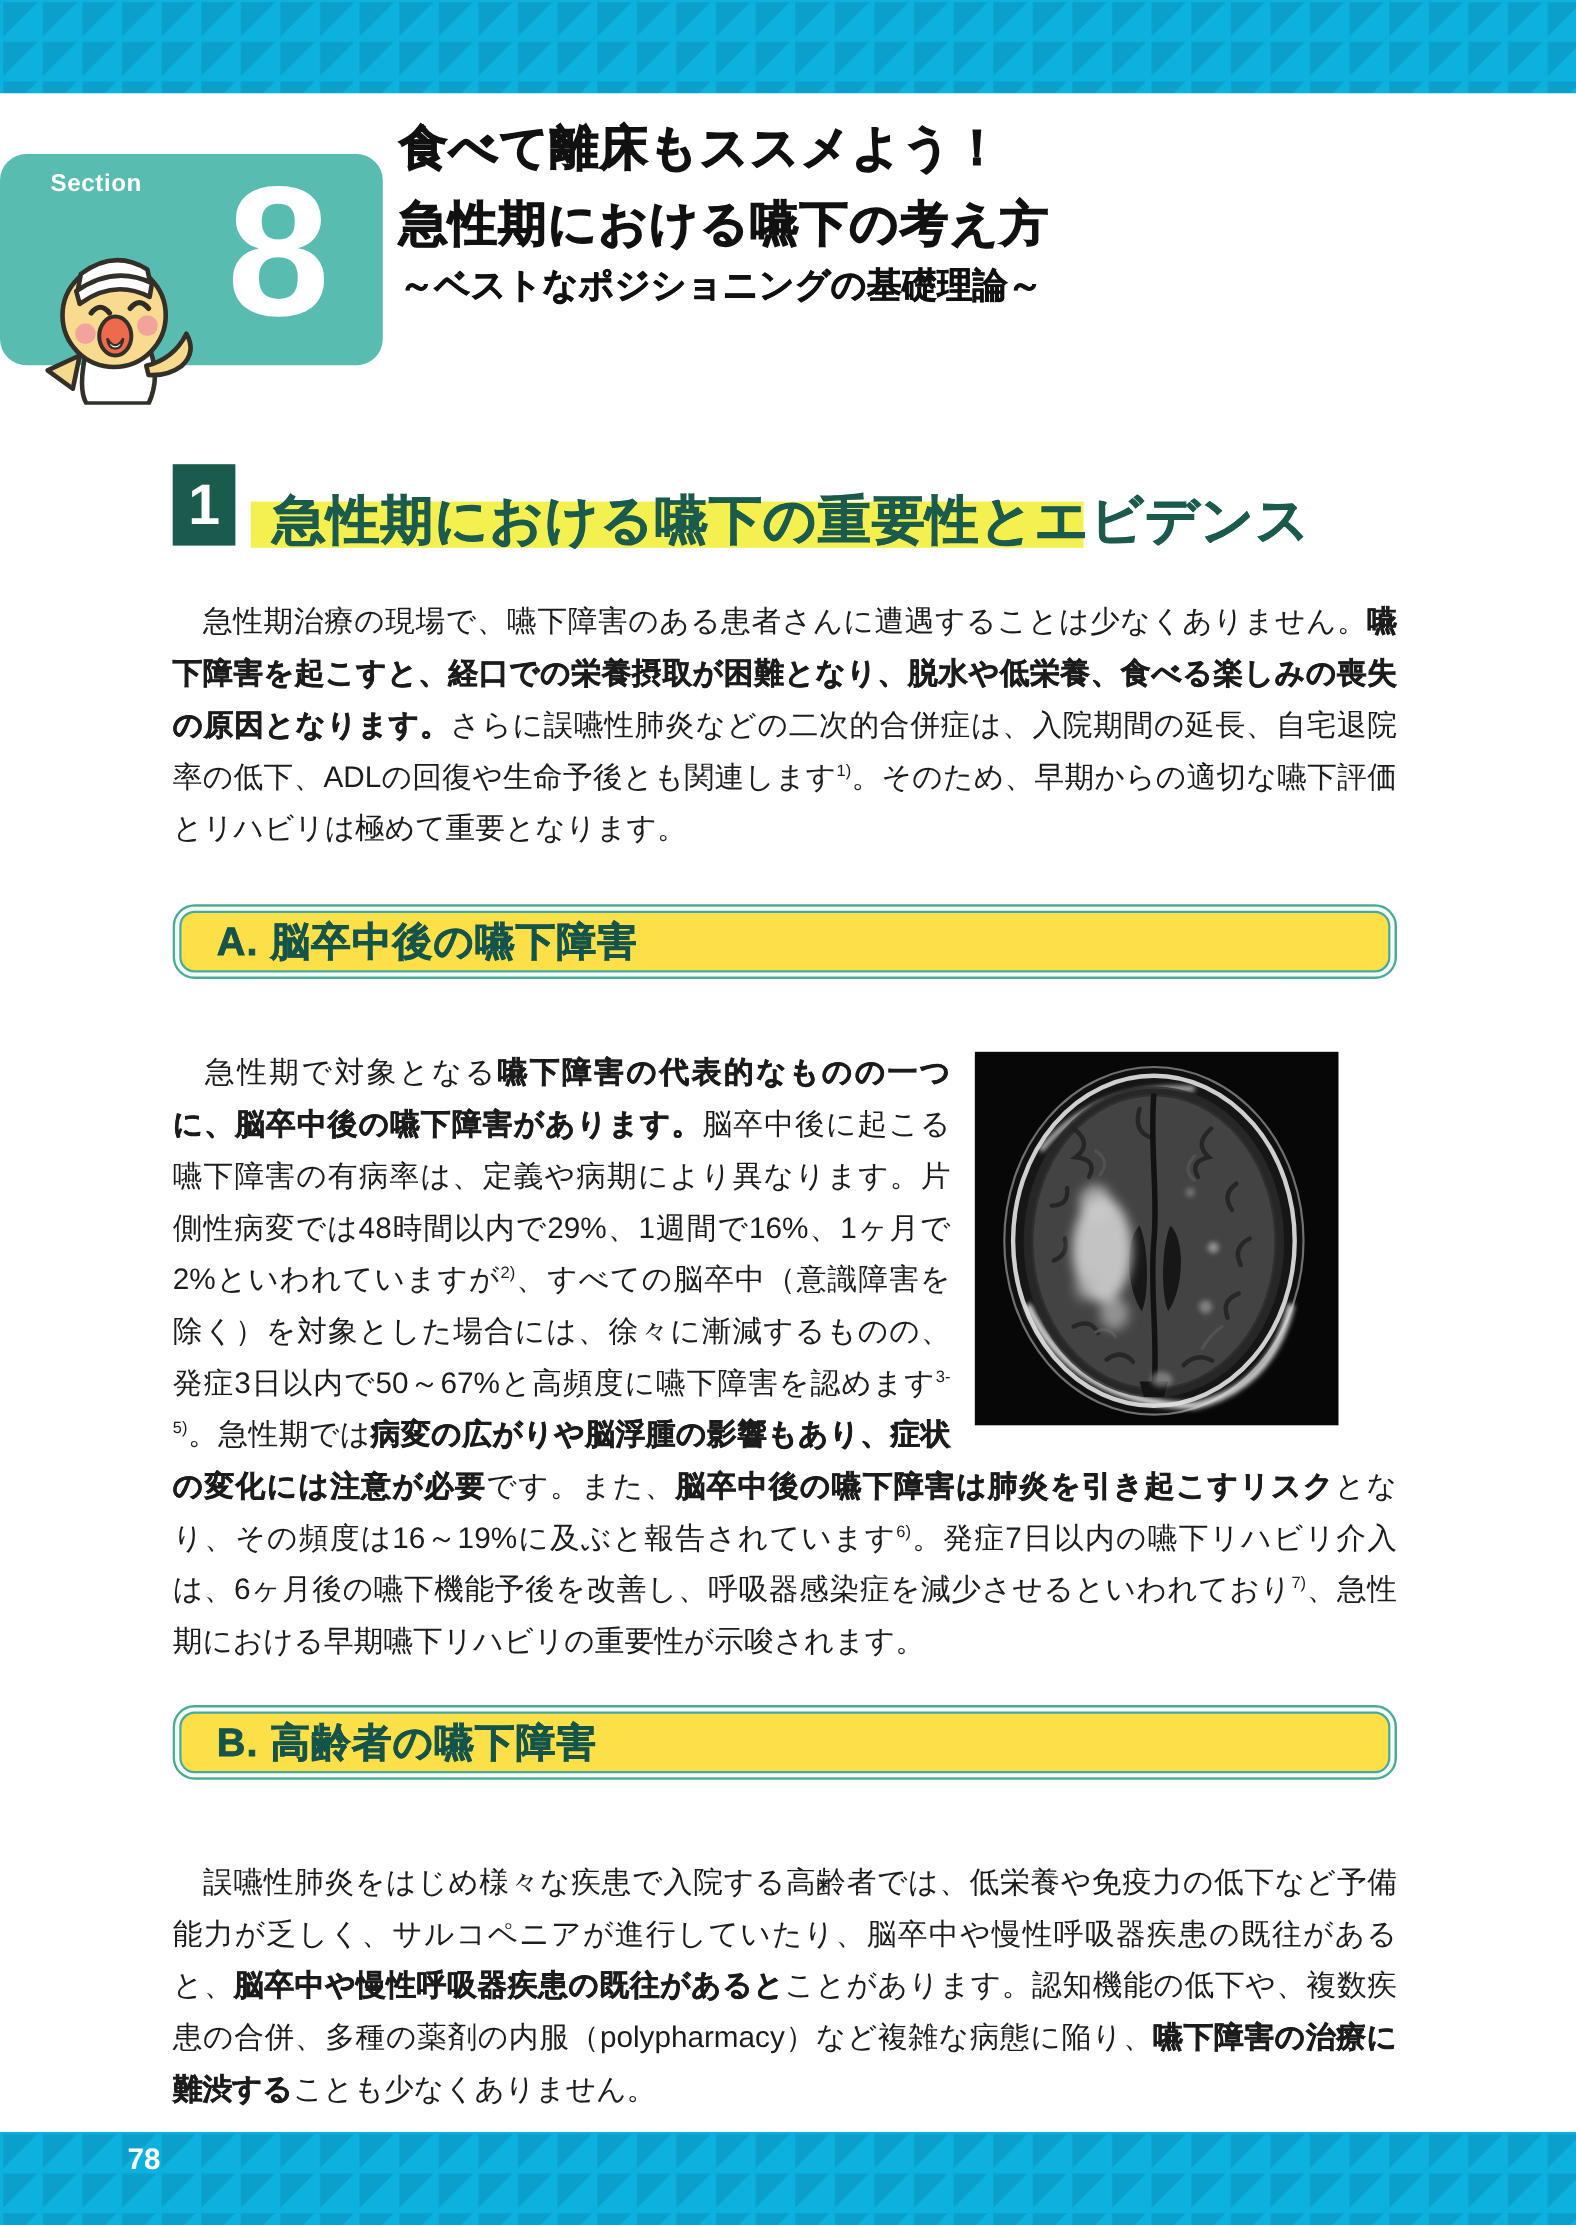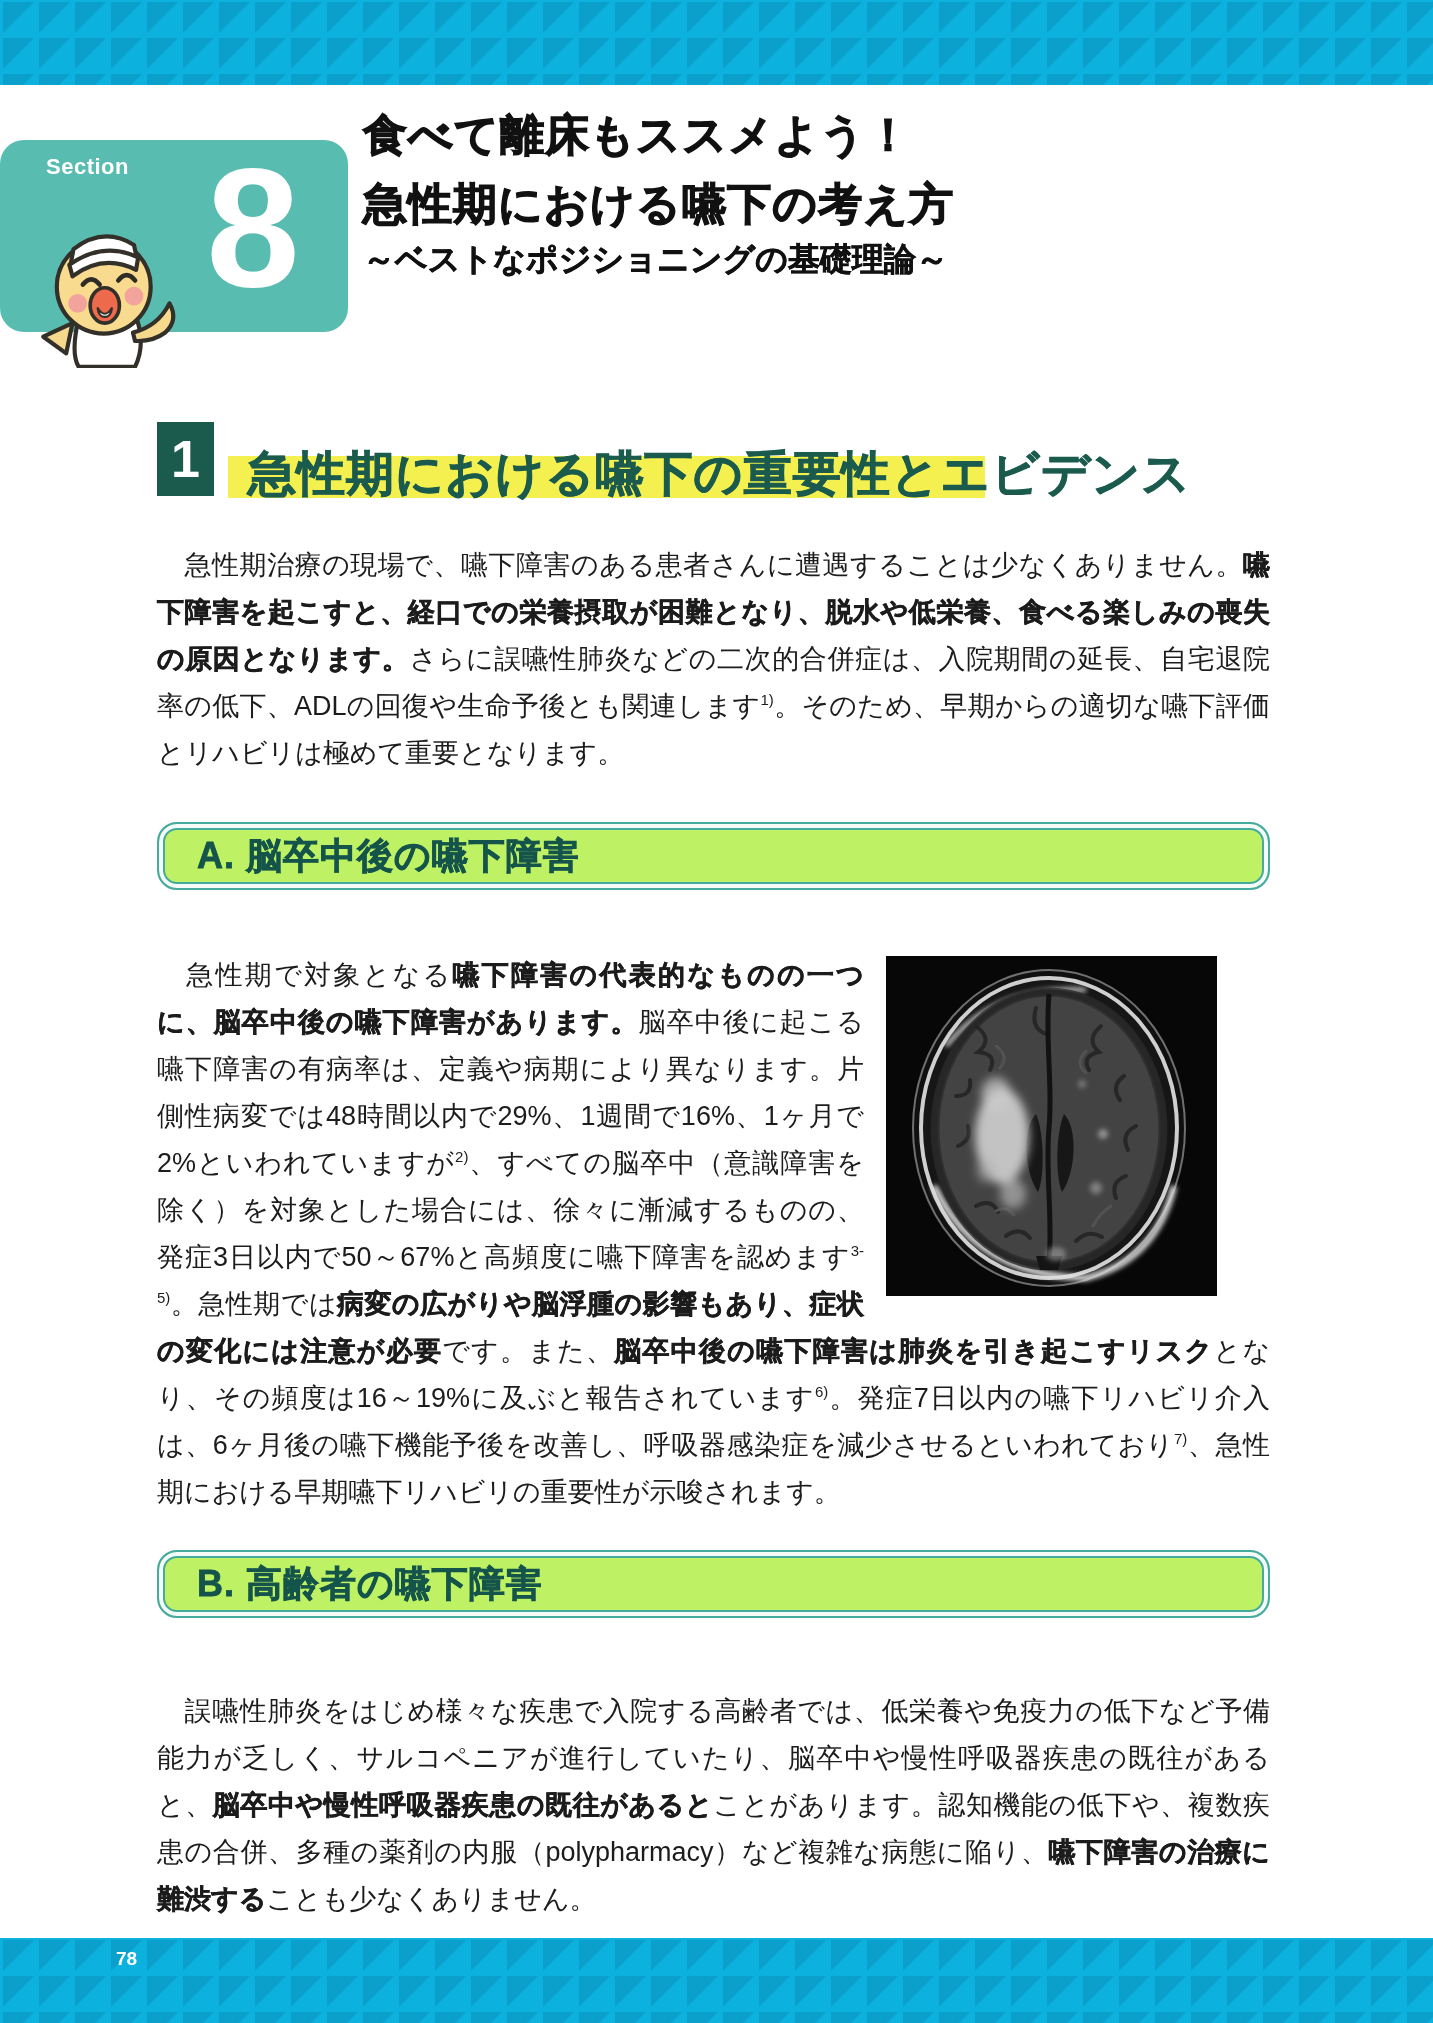--- a/index.html
+++ b/index.html
@@ -40,36 +40,36 @@
 
   
   .content{position:absolute;left:157px;top:0;width:1113px;}
   .para{margin:0;font-size:27px;line-height:47px;text-align:justify;color:#1c1c1c;}
   .para .b,.para b{font-weight:700;-webkit-text-stroke:.5px #1c1c1c;}
   .para sup{font-size:15px;line-height:0;vertical-align:super;}
   .para-1{margin-top:542px;}
   .para-a{margin-top:62px;min-height:570px;}
   .para-b{margin-top:70px;}
 
-  .subhead{box-sizing:border-box;height:68px;background:#bef264;
+  .subhead{box-sizing:border-box;height:68px;background:#fde047;
            border:2px solid #45AB9F;border-radius:20px;
            box-shadow:inset 0 0 0 4px #f4fbf8, inset 0 0 0 6px #45AB9F;
            display:flex;align-items:center;padding-left:38px;}
   .subhead span{font-size:36px;font-weight:800;color:#14544A;
                 -webkit-text-stroke:.8px #14544A;letter-spacing:1px;}
   .subhead-a{margin-top:45px;}
   .subhead-b{margin-top:28px;}
 
   
   .mri{float:right;width:331px;height:340px;margin:4px 53px 12px 22px;}
   .mri svg{display:block;width:100%;height:100%;}
 
   
   .page-number{position:absolute;left:116px;top:1948px;z-index:2;
-               color:#ffffff;font-size:19px;font-weight:700;}
+               color:#ffffff;font-size:27px;font-weight:700;}
 </style>
 </head>
 <body>
 
 <div class="page">
 
   <div class="band band-top">
     <svg xmlns="http://www.w3.org/2000/svg" preserveAspectRatio="none">
       <defs>
         <pattern id="tri" width="36" height="36" patternUnits="userSpaceOnUse">

